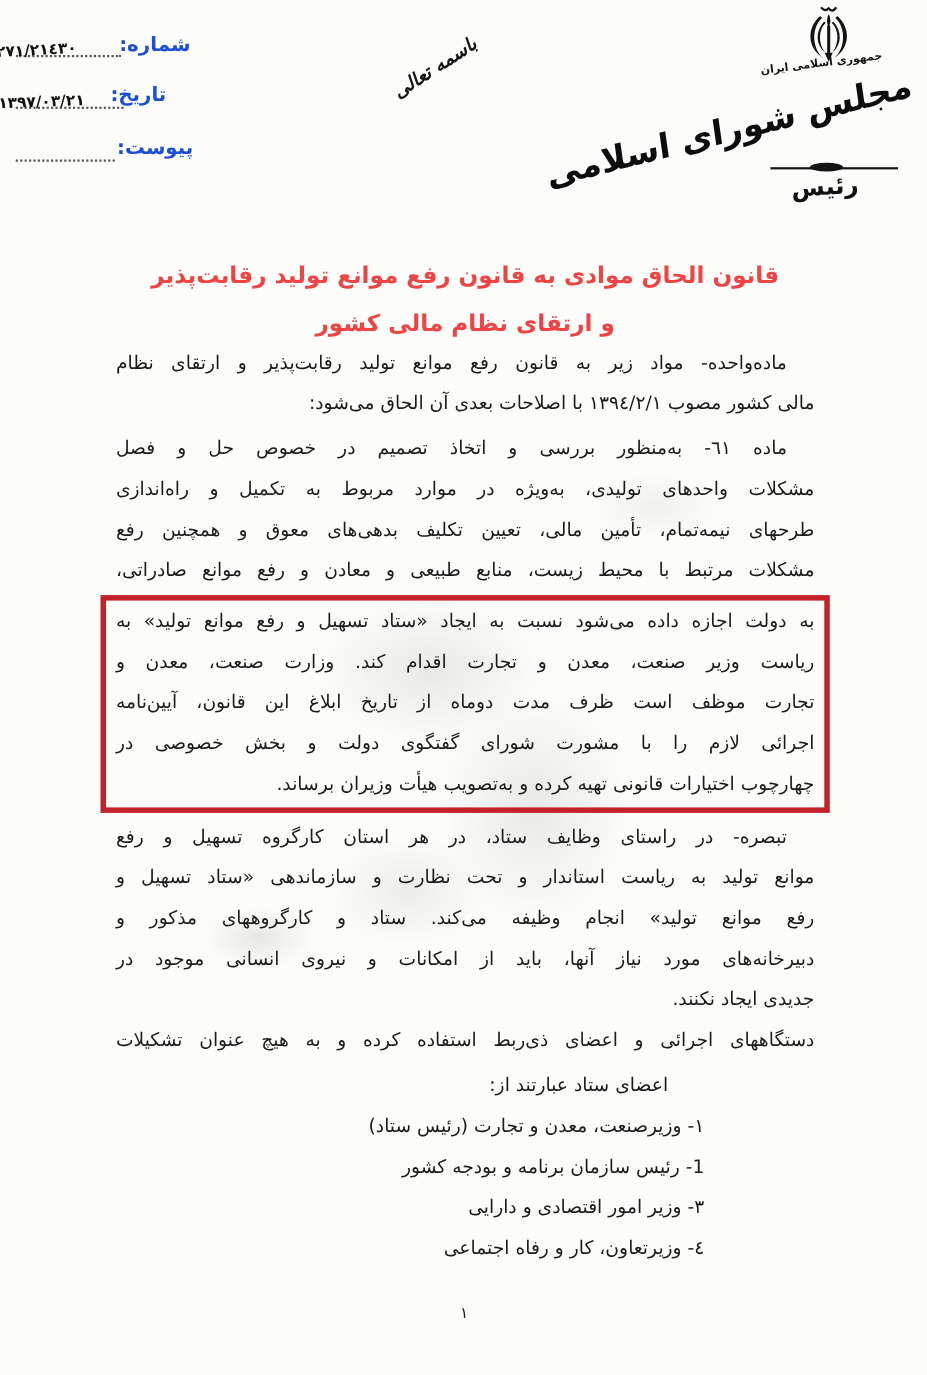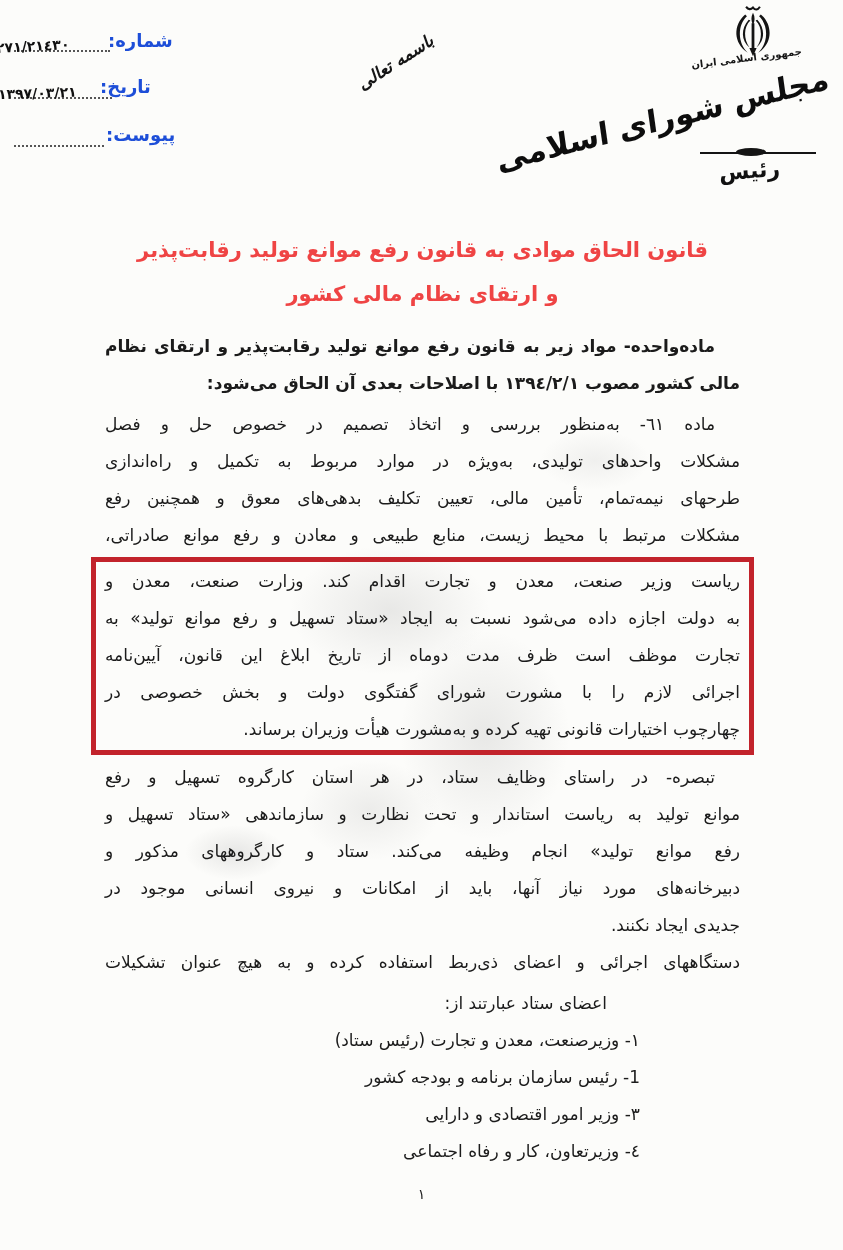--- a/index.html
+++ b/index.html
@@ -114,37 +114,37 @@
   <div class="hdr-rule-orn"></div>
   <div class="signatory">رئیس</div>
 
   <div class="title">
     <div>قانون الحاق موادی به قانون رفع موانع تولید رقابت‌پذیر</div>
     <div>و ارتقای نظام مالی کشور</div>
   </div>
 
   <div class="body">
 
-    <div class="para" style="margin-top:16px;font-weight:bold;">
+    <div class="para" style="margin-top:0;">
       <div class="bline indent">ماده‌واحده- مواد زیر به قانون رفع موانع تولید رقابت‌پذیر و ارتقای نظام</div>
       <div class="bline end">مالی کشور مصوب ١٣٩٤/٢/١ با اصلاحات بعدی آن الحاق می‌شود:</div>
     </div>
 
     <div class="para">
       <div class="bline indent">ماده ٦١- به‌منظور بررسی و اتخاذ تصمیم در خصوص حل و فصل</div>
       <div class="bline">مشکلات واحدهای تولیدی، به‌ویژه در موارد مربوط به تکمیل و راه‌اندازی</div>
       <div class="bline">طرحهای نیمه‌تمام، تأمین مالی، تعیین تکلیف بدهی‌های معوق و همچنین رفع</div>
       <div class="bline">مشکلات مرتبط با محیط زیست، منابع طبیعی و معادن و رفع موانع صادراتی،</div>
 
       <div class="hl-box">
+        <div class="bline">به دولت اجازه داده می‌شود نسبت به ایجاد «ستاد تسهیل و رفع موانع تولید» به</div>
         <div class="bline">ریاست وزیر صنعت، معدن و تجارت اقدام کند. وزارت صنعت، معدن و</div>
-        <div class="bline">به دولت اجازه داده می‌شود نسبت به ایجاد «ستاد تسهیل و رفع موانع تولید» به</div>
         <div class="bline">تجارت موظف است ظرف مدت دوماه از تاریخ ابلاغ این قانون، آیین‌نامه</div>
         <div class="bline">اجرائی لازم را با مشورت شورای گفتگوی دولت و بخش خصوصی در</div>
-        <div class="bline end">چهارچوب اختیارات قانونی تهیه کرده و به‌مشورت هیأت وزیران برساند.</div>
+        <div class="bline end">چهارچوب اختیارات قانونی تهیه کرده و به‌تصویب هیأت وزیران برساند.</div>
       </div>
     </div>
 
     <div class="para">
       <div class="bline indent">تبصره- در راستای وظایف ستاد، در هر استان کارگروه تسهیل و رفع</div>
       <div class="bline">موانع تولید به ریاست استاندار و تحت نظارت و سازماندهی «ستاد تسهیل و</div>
       <div class="bline">رفع موانع تولید» انجام وظیفه می‌کند. ستاد و کارگروههای مذکور و</div>
       <div class="bline">دبیرخانه‌های مورد نیاز آنها، باید از امکانات و نیروی انسانی موجود در</div>
       <div class="bline end">جدیدی ایجاد نکنند.</div>
       <div class="bline">دستگاههای اجرائی و اعضای ذی‌ربط استفاده کرده و به هیچ عنوان تشکیلات</div>

